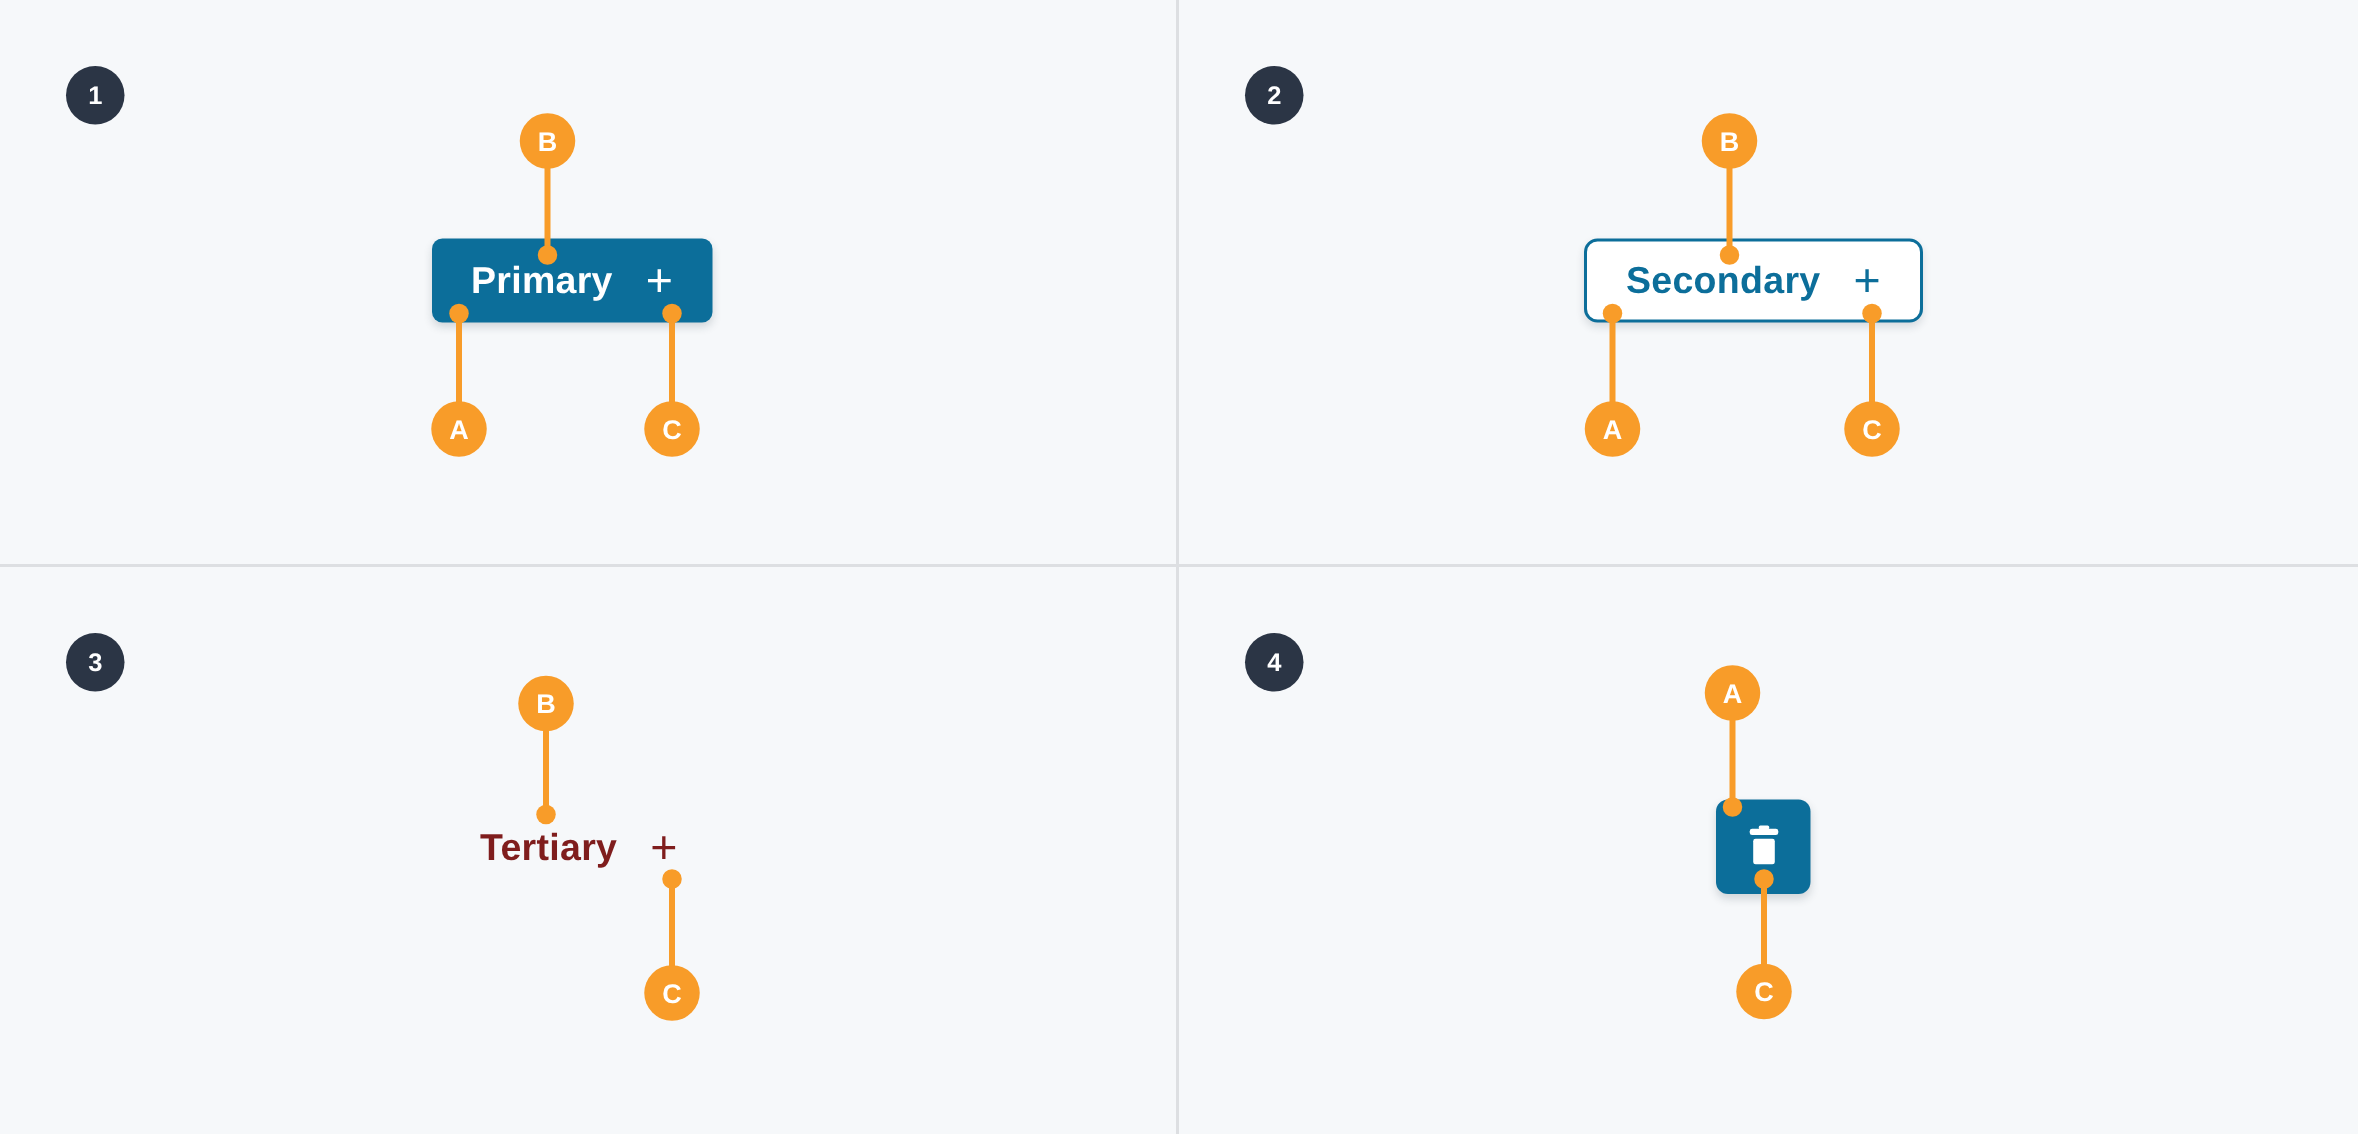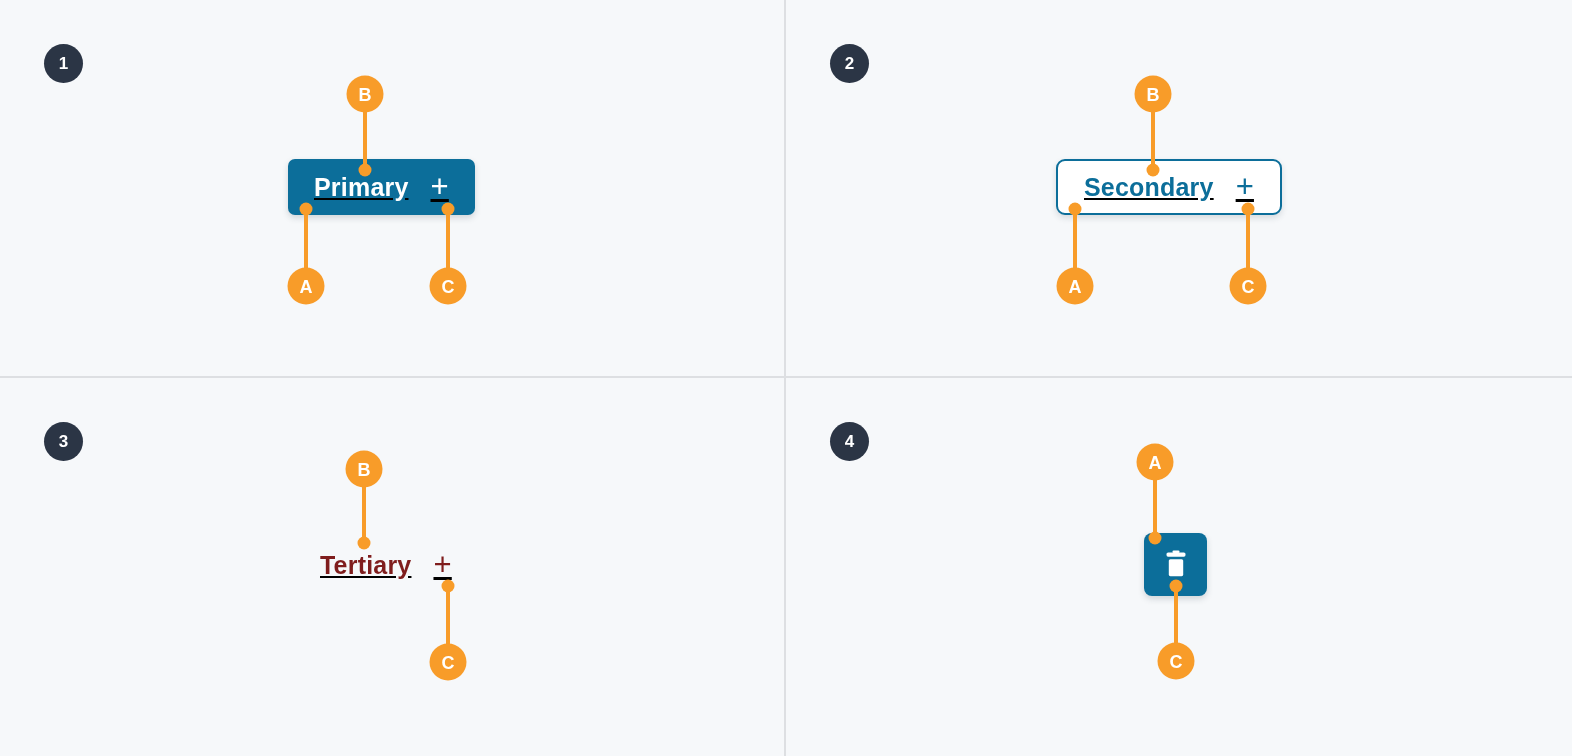--- a/index.html
+++ b/index.html
@@ -56,21 +56,20 @@
     line-height: 1;
     user-select: none;
   }
 
   
   .comp-wrap {
     position: absolute;
     display: flex;
     align-items: center;
     justify-content: flex-start;
-    text-decoration: underline;
   }
 
   
   .btn {
     display: inline-flex;
     align-items: center;
     justify-content: center;
     box-sizing: border-box;
     font-size: 25px;
     font-weight: bold;

